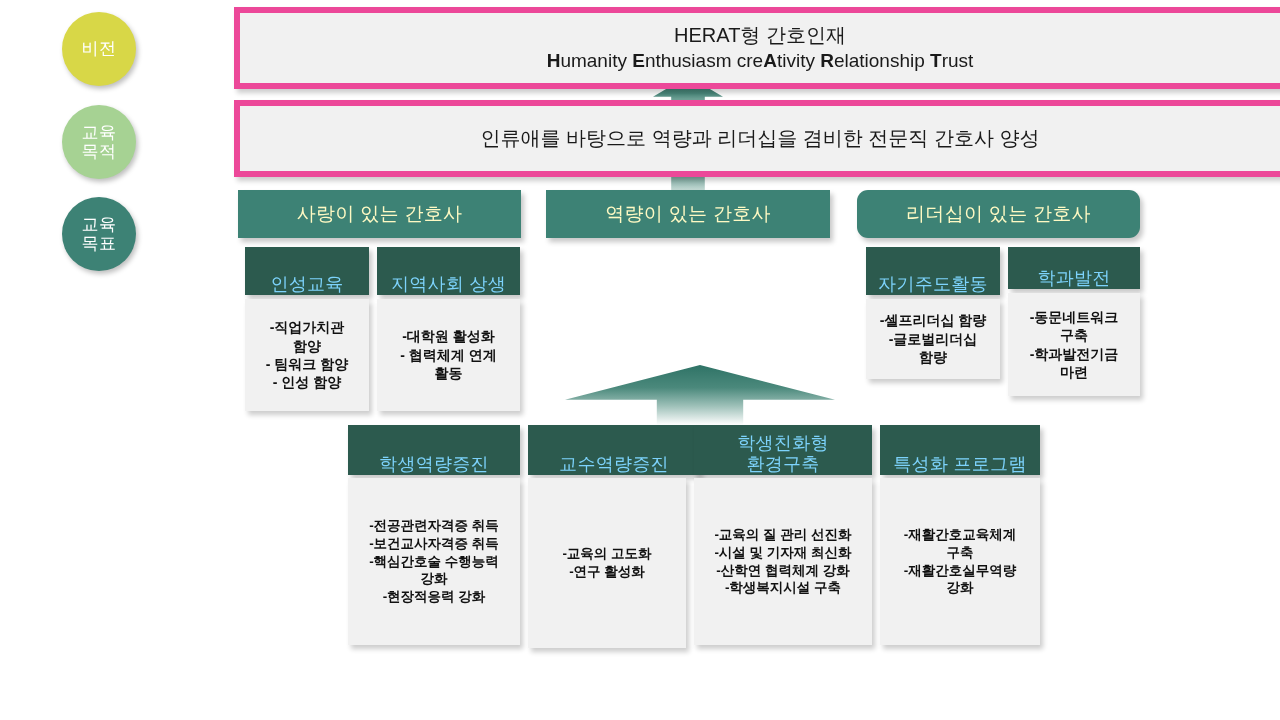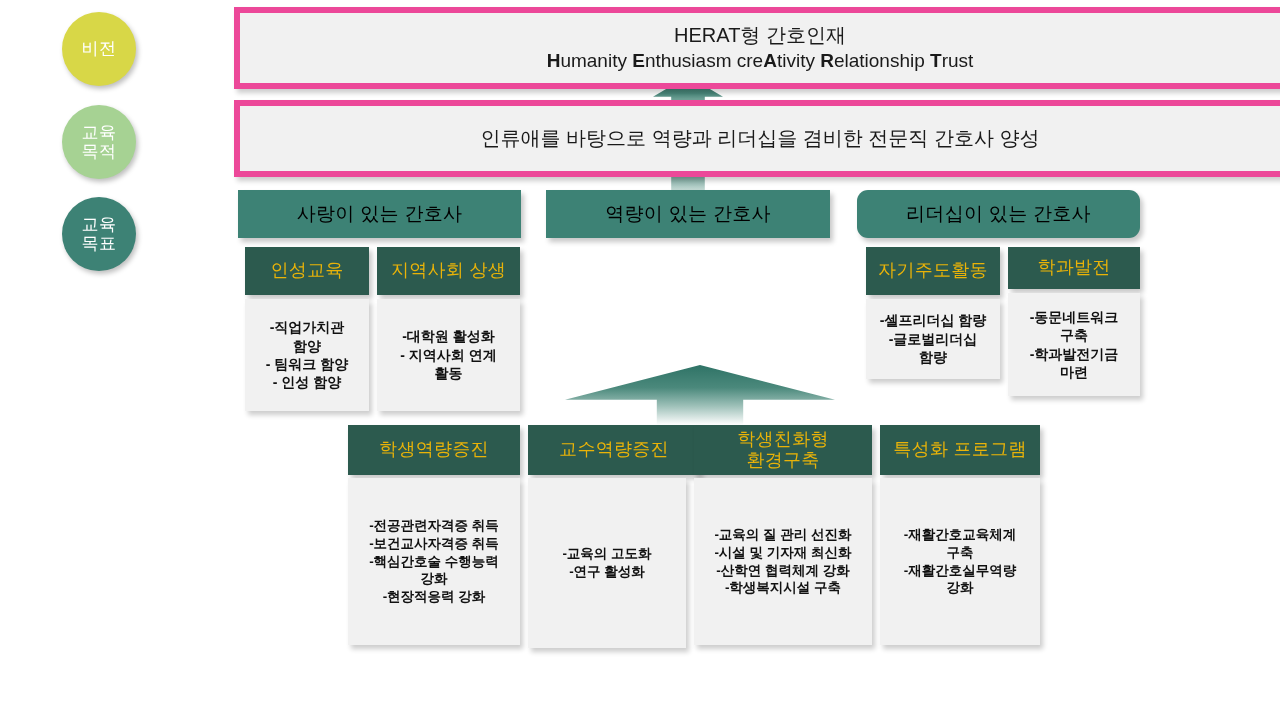--- a/index.html
+++ b/index.html
@@ -59,36 +59,36 @@
   .banner .l2 {
     font-size: 19px;
     line-height: 1.28;
     font-weight: 400;
   }
   .banner .l2 b { font-weight: 700; }
 
   .hdr {
     position: absolute;
     background: #3d8275;
-    color: #000000;
+    color: #fef9c3;
     display: flex;
     align-items: center;
     justify-content: center;
     text-align: center;
     font-size: 19px;
     line-height: 1.2;
     box-shadow: 3px 4px 5px rgba(0,0,0,0.22);
     letter-spacing: 0.3px;
   }
   .subhdr {
     position: absolute;
     background: #2c5a4e;
-    color: #eab308;
-    display: flex;
-    align-items: center;
+    color: #7dd3fc;
+    display: flex;
+    align-items: flex-end;
     justify-content: center;
     text-align: center;
     font-size: 18px;
     line-height: 1.18;
     box-shadow: 3px 4px 5px rgba(0,0,0,0.22);
     letter-spacing: 0.3px;
   }
   .body-box {
     position: absolute;
     background: #f1f1f1;
@@ -160,21 +160,21 @@
   </div>
   <div class="body-box" style="left:245px; top:299px; width:124px; height:112px;">-직업가치관
 함양
 -  팀워크 함양
 -   인성 함양</div>
 
   <div class="subhdr" style="left:377px; top:247px; width:143px; height:48px;">
     <span>지역사회 상생</span>
   </div>
   <div class="body-box" style="left:377px; top:299px; width:143px; height:112px;">-대학원 활성화
--  지역사회 연계
+-  협력체계 연계
 활동</div>
 
   <div class="hdr" style="left:546px; top:190px; width:284px; height:48px;">
     <span>역량이 있는 간호사</span>
   </div>
 
   <div class="hdr" style="left:857px; top:190px; width:283px; height:48px;border-radius:11px;">
     <span>리더십이 있는 간호사</span>
   </div>
 

